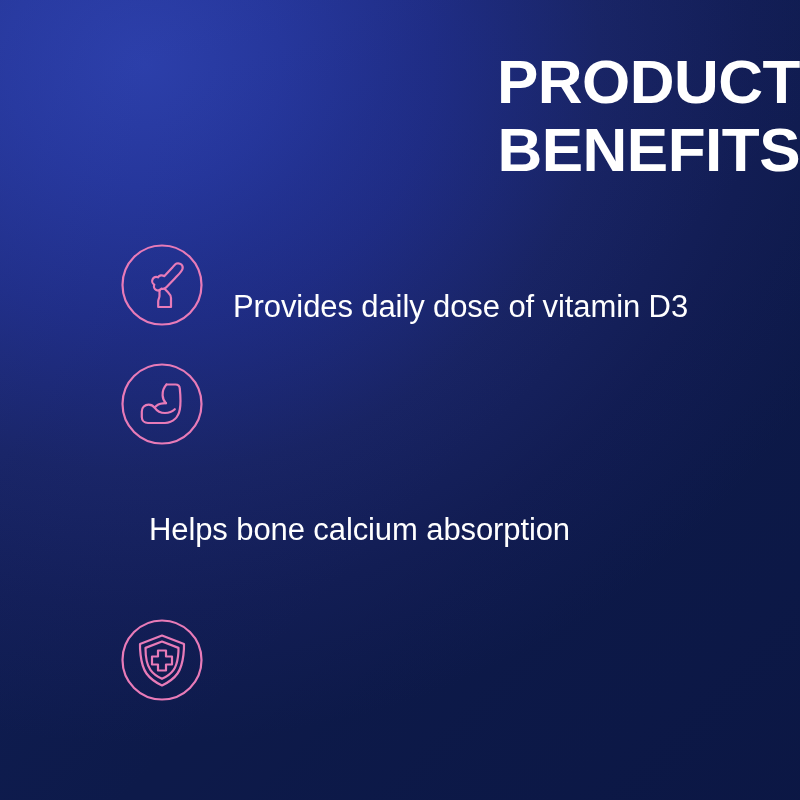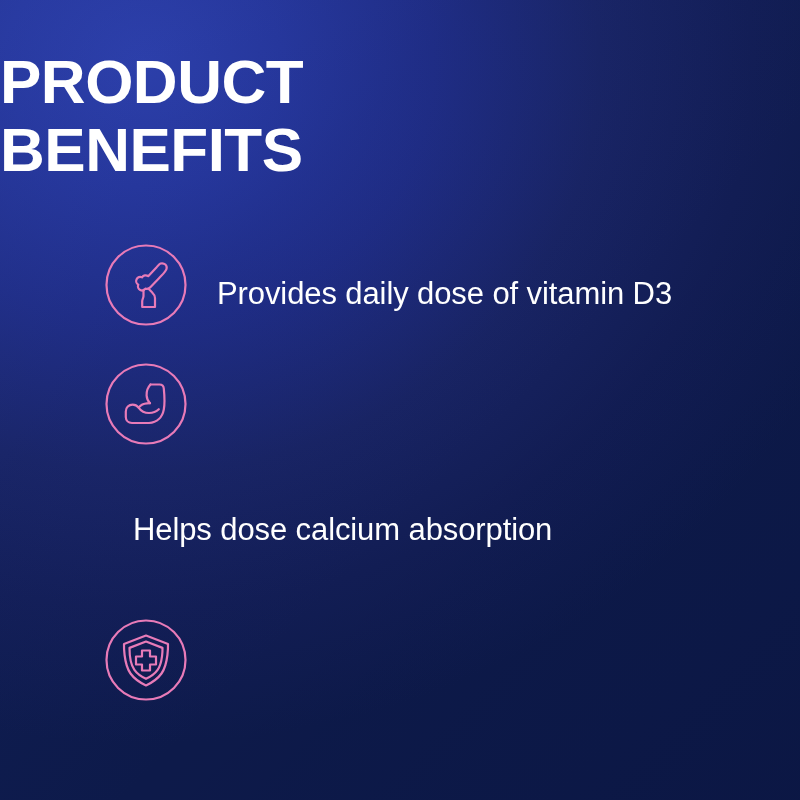--- a/index.html
+++ b/index.html
@@ -23,35 +23,35 @@
     inset: 0;
     background: linear-gradient(135deg, rgba(60,85,200,0.22) 0%, rgba(40,60,160,0.10) 30%, rgba(10,20,70,0.0) 58%, rgba(6,12,48,0.22) 100%);
     pointer-events: none;
   }
 
   #title {
     position: absolute;
     top: 48px;
     left: 0;
     width: 800px;
-    text-align: left;
+    text-align: right;
     color: #ffffff;
     font-size: 62px;
     line-height: 68px;
     font-weight: bold;
     letter-spacing: -0.5px;
   }
   #title .tline { display: block; }
 
   .benefit {
     position: absolute;
-    left: 104px;
+    left: 120px;
     width: 640px;
     display: flex;
-    align-items: center;
+    align-items: flex-end;
   }
   .icon-wrap {
     width: 84px;
     height: 84px;
     flex: 0 0 84px;
   }
   .icon-wrap svg { display: block; }
 
   .btext {
     margin-left: 29px;
@@ -129,21 +129,21 @@
                    C42.8 36.6 44.0 39.4 46.0 41.2"></path>
           <path d="M34.6 45.6 C37.0 49.0 40.6 51.0 45.0 51.0
                    C49.0 51.0 52.4 49.6 54.8 47.2"></path>
         </g>
       </svg>
     </div>
   </div>
 
   <div class="benefit" id="b3">
     <div class="btext">
-      <span class="l">Helps dose calcium absorption</span>
+      <span class="l">Helps bone calcium absorption</span>
     </div>
   </div>
 
   <div class="benefit" id="b4">
     <div class="icon-wrap">
       <svg width="84" height="84" viewBox="0 0 84 84" fill="none">
         <circle cx="42" cy="42" r="39.5" stroke="#e87bb8" stroke-width="2.2" fill="none"></circle>
         <g stroke="#e87bb8" stroke-width="2.2" fill="none" stroke-linejoin="round" stroke-linecap="round">
           <path d="M42 17.5 L64.0 26.0
                    C64.0 26.0 64.6 45.5 57.5 55.5

